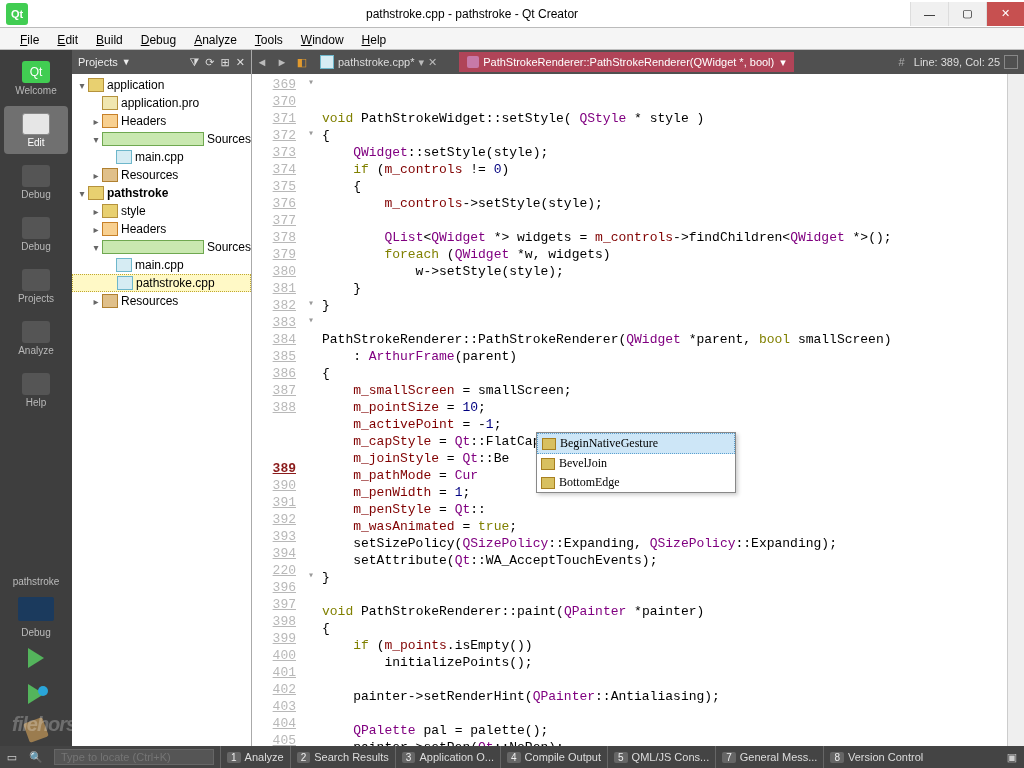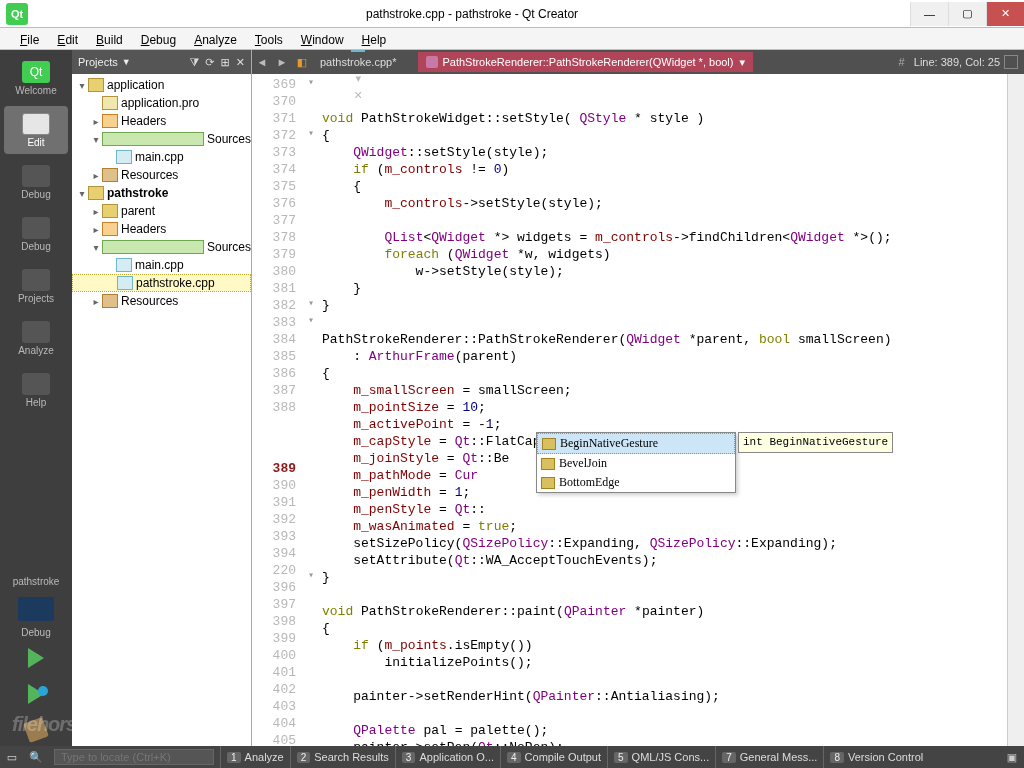--- a/index.html
+++ b/index.html
@@ -48,32 +48,32 @@
 .tree .ic.src { background:#c9e8b0; border:1px solid #6fa850;}
 .tree .ic.res { background:#e0c08a; border:1px solid #b08030;}
 .tree .ic.cpp { background:#d6ecf3; border:1px solid #6eb7cb;}
 .tree .d0{padding-left:4px}.tree .d1{padding-left:18px}.tree .d2{padding-left:32px}
 .tree .sel { background:#fff9c6; border:1px dotted #c0a830;}
 .tree .bold { font-weight:bold; }
 
 .editorarea { flex:1; display:flex; flex-direction:column; background:#fff; }
 .filetabs { height:24px; background:#505050; display:flex; align-items:center; color:#ddd; font-size:11px; }
 .filetabs .navbtn { width:20px; text-align:center; color:#bbb;}
-.filetabs .tab { display:flex; align-items:center; padding:0 8px; height:24px; gap:4px;flex-direction:column;}
+.filetabs .tab { display:flex; align-items:center; padding:0 8px; height:24px; gap:4px;}
 .filetabs .tab .doc{width:14px;height:14px;background:#d6ecf3;border:1px solid #6eb7cb;}
 .filetabs .tab .x{color:#bbb;}
 .filetabs .symbol { background:#b04458; color:#fff; padding:2px 8px; margin-left:14px; display:flex; align-items:center; height:20px;}
 .filetabs .symbol .si{width:12px;height:12px;background:#c779a8;margin-right:4px;border-radius:2px;}
 .filetabs .lncol { margin-left:auto; padding-right:4px; color:#ddd;}
 .filetabs .hash{margin:0 6px;color:#aaa;}
 .filetabs .sq{width:14px;height:14px;border:1px solid #888;margin-right:6px;}
 
 .code { flex:1; display:flex; font-family:"Courier New",monospace; font-size:13px; overflow:hidden; position:relative;}
 .gutter { width:52px; background:#fff; color:#b8b8b8; text-align:right; padding:2px 8px 2px 2px; line-height:17px; user-select:none; border-right:0px solid #eee;}
-.gutter .ln{height:17px;}
+.gutter .ln{height:17px;text-decoration:underline;}
 .gutter .ln.cur{color:#8a1a1a; font-weight:bold;margin-top:44px;}
 .fold { width:14px; background:#fff; line-height:17px; color:#9a9a9a; text-align:center; font-size:10px;}
 .fold .fl{height:17px;}
 .src { flex:1; padding:2px 4px; line-height:17px; white-space:pre; position:relative; color:#000;}
 .src .row{height:17px;}
 .kw{color:#808000;} 
 .ty{color:#800080;} 
 .mv{color:#800000;} 
 .nm{color:#000;}
 .num{color:#000080;}
@@ -202,21 +202,21 @@
           <span>Resources</span>
         </div>
         <div class="node d0">
           <span class="tw">▾</span>
           <span class="ic proj"></span>
           <span class="bold">pathstroke</span>
         </div>
         <div class="node d1">
           <span class="tw">▸</span>
           <span class="ic proj"></span>
-          <span>parent</span>
+          <span>style</span>
         </div>
         <div class="node d1">
           <span class="tw">▸</span>
           <span class="ic hdr"></span>
           <span>Headers</span>
         </div>
         <div class="node d1">
           <span class="tw">▾</span>
           <span class="ic src"></span>
           <span>Sources</span>
@@ -340,21 +340,20 @@
           <div class="fl"></div>
           <div class="fl"></div>
           <div class="fl"></div>
           <div class="fl"></div>
           <div class="fl"></div>
           <div class="fl"></div>
           <div class="fl"></div>
         </div>
       <div class="src" id="src">
         <div class="row"><span class="kw">void</span><span class="nm"> PathStrokeWidget::setStyle( </span><span class="ty">QStyle</span><span class="nm"> * style )</span></div><div class="row"><span class="nm">{</span></div><div class="row"><span class="nm">    </span><span class="ty">QWidget</span><span class="nm">::setStyle(style);</span></div><div class="row"><span class="nm">    </span><span class="kw">if</span><span class="nm"> (</span><span class="mv">m_controls</span><span class="nm"> != </span><span class="num">0</span><span class="nm">)</span></div><div class="row"><span class="nm">    {</span></div><div class="row"><span class="nm">        </span><span class="mv">m_controls</span><span class="nm">-&gt;setStyle(style);</span></div><div class="row"><span class="nm"></span></div><div class="row"><span class="nm">        </span><span class="ty">QList</span><span class="nm">&lt;</span><span class="ty">QWidget</span><span class="nm"> *&gt; widgets = </span><span class="mv">m_controls</span><span class="nm">-&gt;findChildren&lt;</span><span class="ty">QWidget</span><span class="nm"> *&gt;();</span></div><div class="row"><span class="nm">        </span><span class="kw">foreach</span><span class="nm"> (</span><span class="ty">QWidget</span><span class="nm"> *w, widgets)</span></div><div class="row"><span class="nm">            w-&gt;setStyle(style);</span></div><div class="row"><span class="nm">    }</span></div><div class="row"><span class="nm">}</span></div><div class="row"><span class="nm"></span></div><div class="row"><span class="nm">PathStrokeRenderer::PathStrokeRenderer(</span><span class="ty">QWidget</span><span class="nm"> *parent, </span><span class="kw">bool</span><span class="nm"> smallScreen)</span></div><div class="row"><span class="nm">    : </span><span class="ty">ArthurFrame</span><span class="nm">(parent)</span></div><div class="row"><span class="nm">{</span></div><div class="row"><span class="nm">    </span><span class="mv">m_smallScreen</span><span class="nm"> = smallScreen;</span></div><div class="row"><span class="nm">    </span><span class="mv">m_pointSize</span><span class="nm"> = </span><span class="num">10</span><span class="nm">;</span></div><div class="row"><span class="nm">    </span><span class="mv">m_activePoint</span><span class="nm"> = -</span><span class="num">1</span><span class="nm">;</span></div><div class="row"><span class="nm">    </span><span class="mv">m_capStyle</span><span class="nm"> = </span><span class="ty">Qt</span><span class="nm">::FlatCap;</span></div><div class="row"><span class="nm">    </span><span class="mv">m_joinStyle</span><span class="nm"> = </span><span class="ty">Qt</span><span class="nm">::Be</span></div><div class="row"><span class="nm">    </span><span class="mv">m_pathMode</span><span class="nm"> = </span><span class="ty">Cur</span></div><div class="row"><span class="nm">    </span><span class="mv">m_penWidth</span><span class="nm"> = </span><span class="num">1</span><span class="nm">;</span></div><div class="row"><span class="nm">    </span><span class="mv">m_penStyle</span><span class="nm"> = </span><span class="ty">Qt</span><span class="nm">::</span></div><div class="row"><span class="nm">    </span><span class="mv">m_wasAnimated</span><span class="nm"> = </span><span class="kw">true</span><span class="nm">;</span></div><div class="row"><span class="nm">    setSizePolicy(</span><span class="ty">QSizePolicy</span><span class="nm">::Expanding, </span><span class="ty">QSizePolicy</span><span class="nm">::Expanding);</span></div><div class="row"><span class="nm">    setAttribute(</span><span class="ty">Qt</span><span class="nm">::WA_AcceptTouchEvents);</span></div><div class="row"><span class="nm">}</span></div><div class="row"><span class="nm"></span></div><div class="row"><span class="kw">void</span><span class="nm"> PathStrokeRenderer::</span><span class="nm">paint</span><span class="nm">(</span><span class="ty">QPainter</span><span class="nm"> *painter)</span></div><div class="row"><span class="nm">{</span></div><div class="row"><span class="nm">    </span><span class="kw">if</span><span class="nm"> (</span><span class="mv">m_points</span><span class="nm">.isEmpty())</span></div><div class="row"><span class="nm">        initializePoints();</span></div><div class="row"><span class="nm"></span></div><div class="row"><span class="nm">    painter-&gt;setRenderHint(</span><span class="ty">QPainter</span><span class="nm">::Antialiasing);</span></div><div class="row"><span class="nm"></span></div><div class="row"><span class="nm">    </span><span class="ty">QPalette</span><span class="nm"> pal = palette();</span></div><div class="row"><span class="nm">    painter-&gt;setPen(</span><span class="ty">Qt</span><span class="nm">::NoPen);</span></div><div class="autocomplete" id="ac"><div class="acitem sel"><span class="acic"></span><span>BeginNativeGesture</span></div><div class="acitem"><span class="acic"></span><span>BevelJoin</span></div><div class="acitem"><span class="acic"></span><span>BottomEdge</span></div></div>
-        <div class="actooltip">int BeginNativeGesture</div>
       </div>
       <div class="vscroll"></div>
     </div>
   </div>
 
 </div>
 
 <div class="statusbar">
   <div class="sbtn">▭</div>
   <div class="sbtn">🔍</div>

